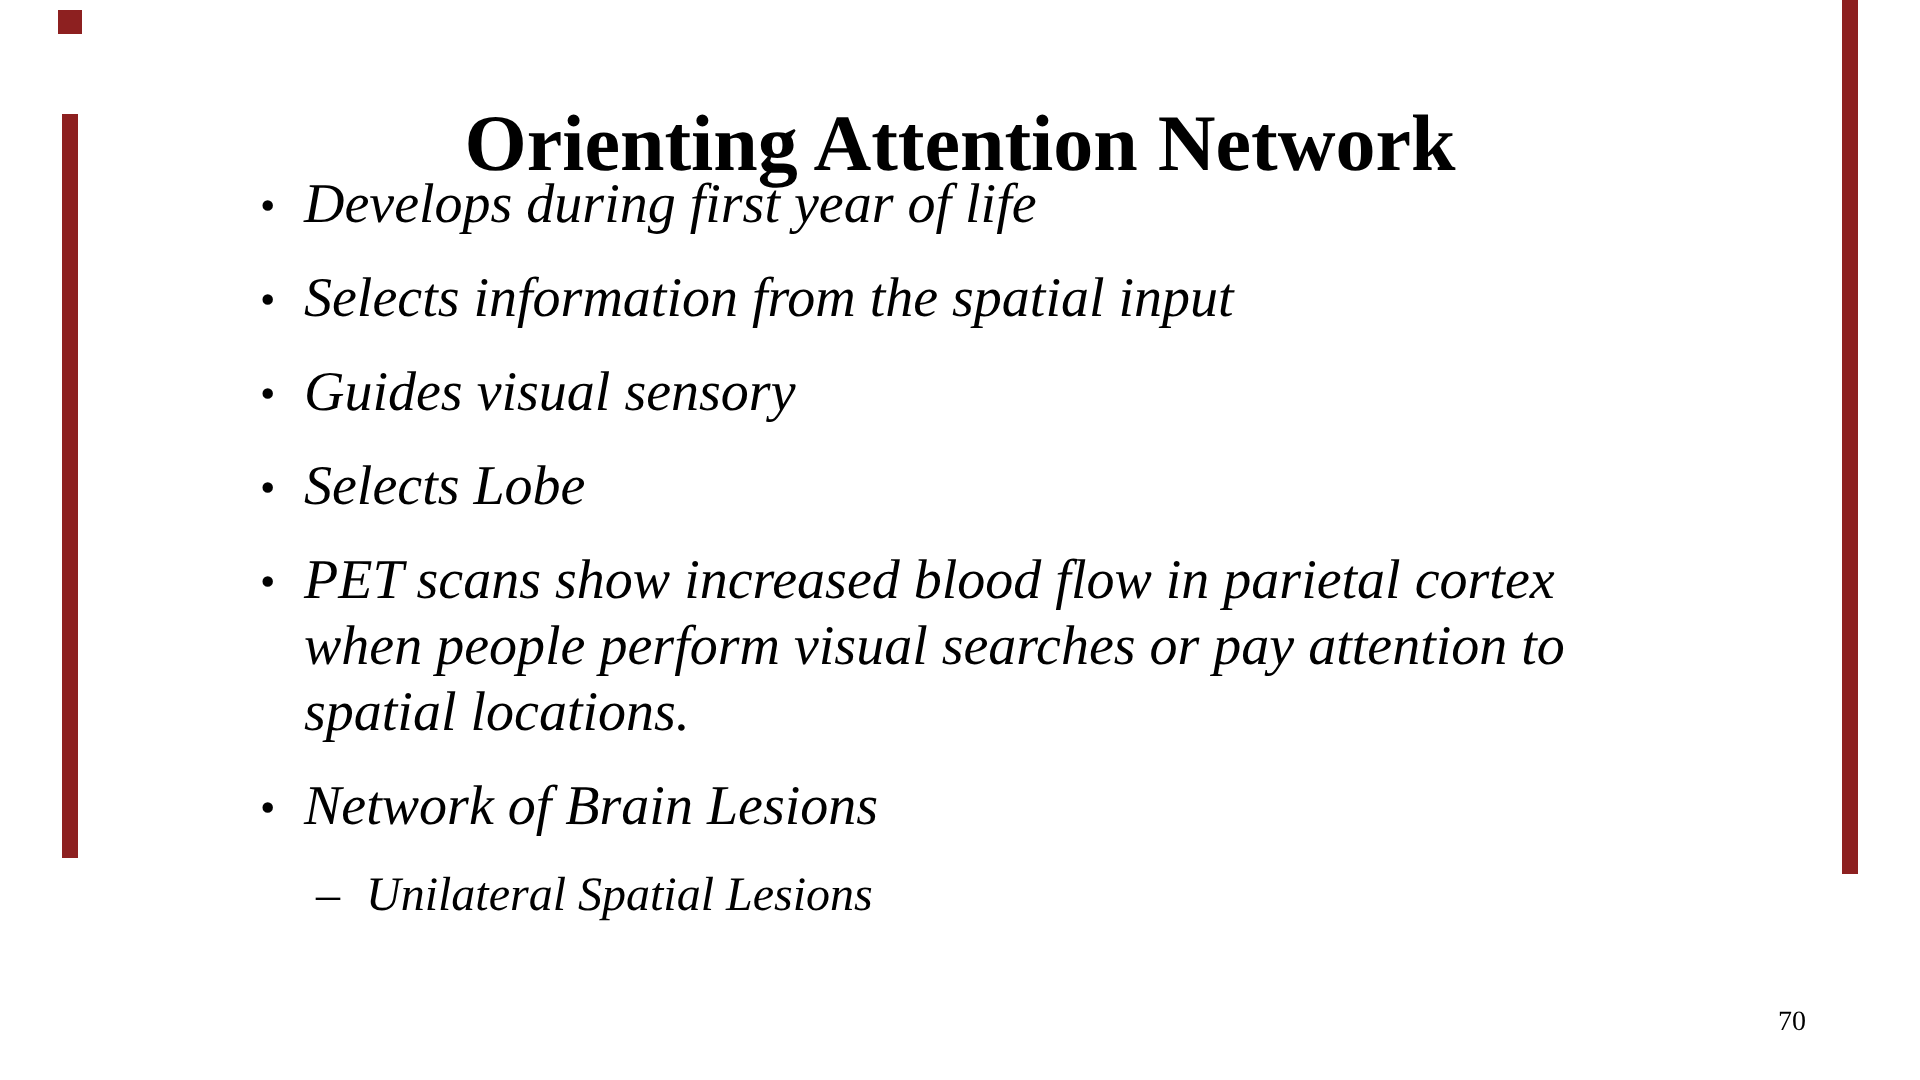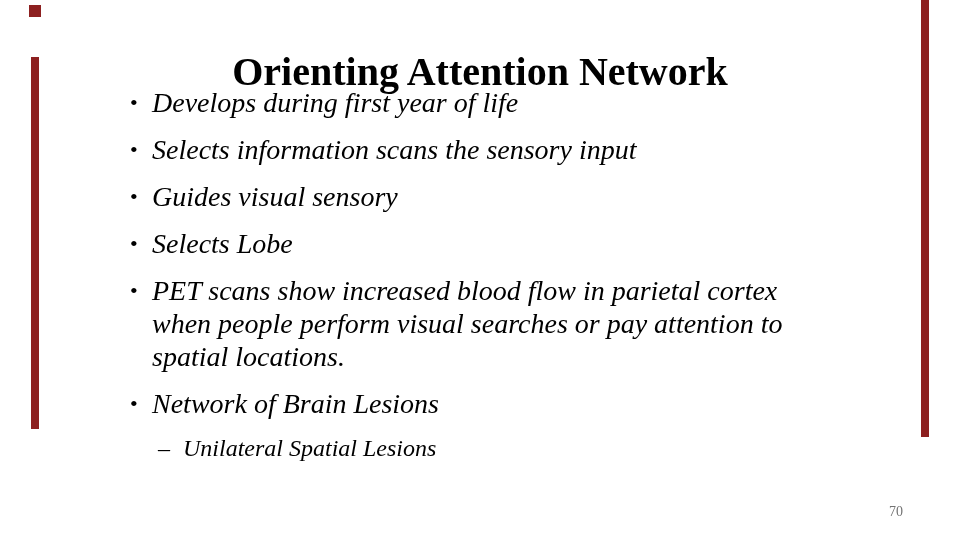--- a/index.html
+++ b/index.html
@@ -63,21 +63,21 @@
   .bullet-item.level2 .marker {
     flex: 0 0 25px;
     width: 25px;
     font-size: 24px;
     line-height: 29px;
   }
   .page-number {
     position: absolute;
     right: 57px; top: 504px;
     font-size: 14px;
-    color: #737373;
+    color: #000000;
   }
 </style>
 </head>
 <body>
 
 <div class="slide">
 
   <div class="accent-square-left" style="background: rgb(141, 32, 32);"></div>
 
   <div class="accent-bar-left" style="background: rgb(141, 32, 32);"></div>
@@ -88,21 +88,21 @@
 
   <div class="bullet-list">
 
     <div class="bullet-item">
       <span class="marker">•</span>
       <span class="btext">Develops during first year of life</span>
     </div>
 
     <div class="bullet-item">
       <span class="marker">•</span>
-      <span class="btext">Selects information scans the sensory input</span>
+      <span class="btext">Selects information from the spatial input</span>
     </div>
 
     <div class="bullet-item">
       <span class="marker">•</span>
       <span class="btext">Guides visual sensory</span>
     </div>
 
     <div class="bullet-item">
       <span class="marker">•</span>
       <span class="btext">Selects Lobe</span>

